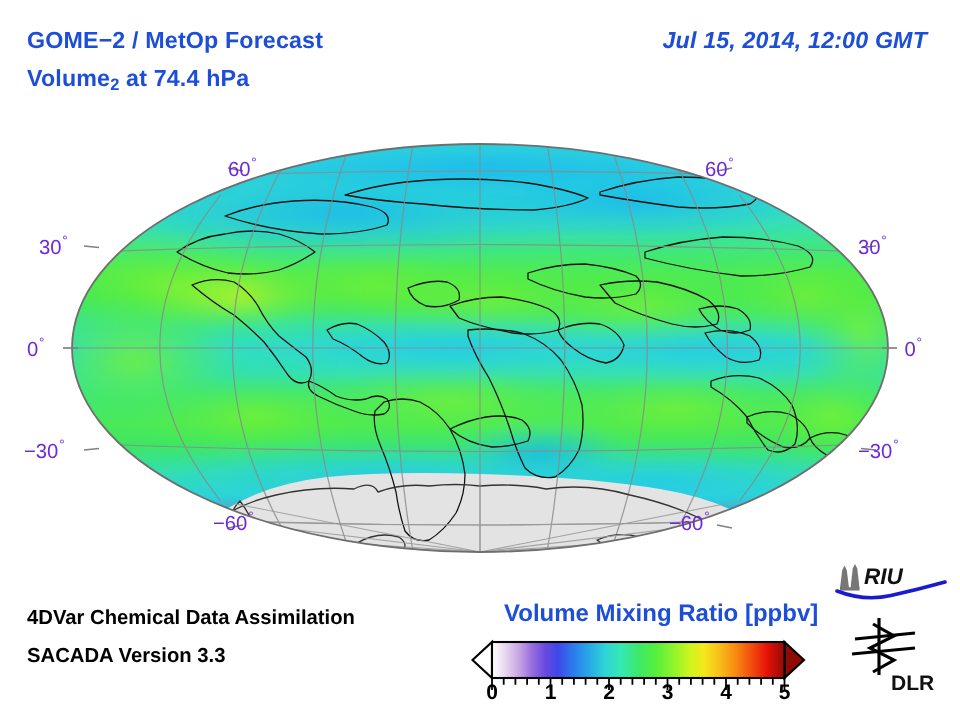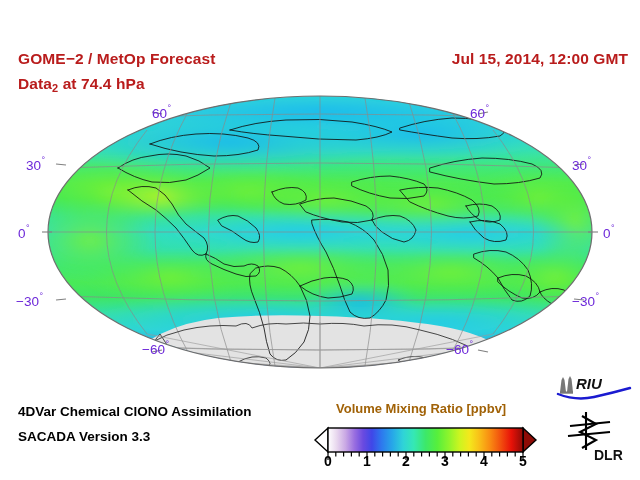--- a/index.html
+++ b/index.html
@@ -1,48 +1,48 @@
 <!DOCTYPE html>
 <html><head>
 <meta charset="utf-8">
 <style>
   html,body{margin:0;padding:0;background:#ffffff;}
   body{width:640px;height:480px;overflow:hidden;
        font-family:"Liberation Sans",sans-serif;
        -webkit-font-smoothing:antialiased;}
   #page{position:relative;width:640px;height:480px;background:#fff;}
 
-  .hdr{position:absolute;font-weight:bold;color:#b91c1c;font-size:15.5px;letter-spacing:.1px;margin-top:31px;}
+  .hdr{position:absolute;font-weight:bold;color:#1d4ed8;font-size:15.5px;letter-spacing:.1px;}
   #t-line1{left:18px;top:19px;}
   #t-line2{left:18px;top:44px;}
-  #t-date{right:12px;top:19px;text-align:right;}
+  #t-date{right:22px;top:19px;text-align:right;font-style:italic;}
   .hdr sub{font-size:11px;vertical-align:baseline;position:relative;top:3px;}
 
   #map{position:absolute;left:0;top:72px;width:640px;height:310px;}
 
   .latlab{position:absolute;color:#6d28d9;font-size:13.5px;font-weight:normal;white-space:nowrap;}
   .latlab .deg{font-size:9px;vertical-align:super;position:relative;top:-1px;left:.5px;}
 
   .foot{position:absolute;left:18px;font-weight:bold;color:#000;font-size:13.5px;}
   #f1{top:404px;} #f2{top:429px;} #f3{top:454px;}
 
-  #cb-title{position:absolute;left:336px;top:401px;font-weight:bold;font-size:13px;color:#a16207;white-space:nowrap;}
+  #cb-title{position:absolute;left:336px;top:401px;font-weight:bold;font-size:16px;color:#1d4ed8;white-space:nowrap;}
   #cbwrap{position:absolute;left:310px;top:420px;width:230px;height:50px;}
   .cbtick{position:absolute;top:33px;font-weight:bold;font-size:14px;color:#000;transform:translateX(-50%);}
 
   #riu{position:absolute;left:556px;top:374px;width:76px;height:28px;}
   #dlr{position:absolute;left:566px;top:410px;width:66px;height:56px;}
 </style>
 </head>
 <body>
 
 <div id="page">
 
   <div class="hdr" id="t-line1">GOME−2 / MetOp Forecast</div>
-  <div class="hdr" id="t-line2"><span>Data</span><sub>2</sub><span> at 74.4 hPa</span></div>
+  <div class="hdr" id="t-line2"><span>Volume</span><sub>2</sub><span> at 74.4 hPa</span></div>
   <div class="hdr" id="t-date">Jul 15, 2014, 12:00 GMT</div>
 
   <svg id="map" viewBox="0 0 640 310">
     <defs>
       <clipPath id="globeClip">
           <ellipse cx="320" cy="160" rx="272" ry="136"></ellipse>
         </clipPath>
 
       <linearGradient id="bandGrad" x1="0" y1="0" x2="0" y2="1">
         <stop offset="0.000" stop-color="#2fd8d6"></stop>
@@ -230,21 +230,21 @@
   <div class="latlab" style="left:18px;top:224px;"><span>0</span><span class="deg">°</span></div>
   <div class="latlab" style="left:16px;top:292px;"><span>−</span><span>30</span><span class="deg">°</span></div>
   <div class="latlab" style="left:142px;top:340px;"><span>−</span><span>60</span><span class="deg">°</span></div>
 
   <div class="latlab" style="left:470px;top:104px;"><span>60</span><span class="deg">°</span></div>
   <div class="latlab" style="left:572px;top:156px;"><span>30</span><span class="deg">°</span></div>
   <div class="latlab" style="left:603px;top:224px;"><span>0</span><span class="deg">°</span></div>
   <div class="latlab" style="left:572px;top:292px;"><span>−</span><span>30</span><span class="deg">°</span></div>
   <div class="latlab" style="left:446px;top:340px;"><span>−</span><span>60</span><span class="deg">°</span></div>
 
-  <div class="foot" id="f1">4DVar Chemical ClONO Assimilation</div>
+  <div class="foot" id="f1">4DVar Chemical Data Assimilation</div>
   <div class="foot" id="f2">SACADA Version 3.3</div>
 
   <div id="cb-title">Volume Mixing Ratio [ppbv]</div>
 
   <div id="cbwrap">
     <svg viewBox="0 0 230 50" width="230" height="50">
       <defs>
         <linearGradient id="cbGrad" x1="0" y1="0" x2="1" y2="0">
             <stop offset="0" stop-color="#ffffff"></stop>
             <stop offset="0.045" stop-color="#e8d7ee"></stop>

